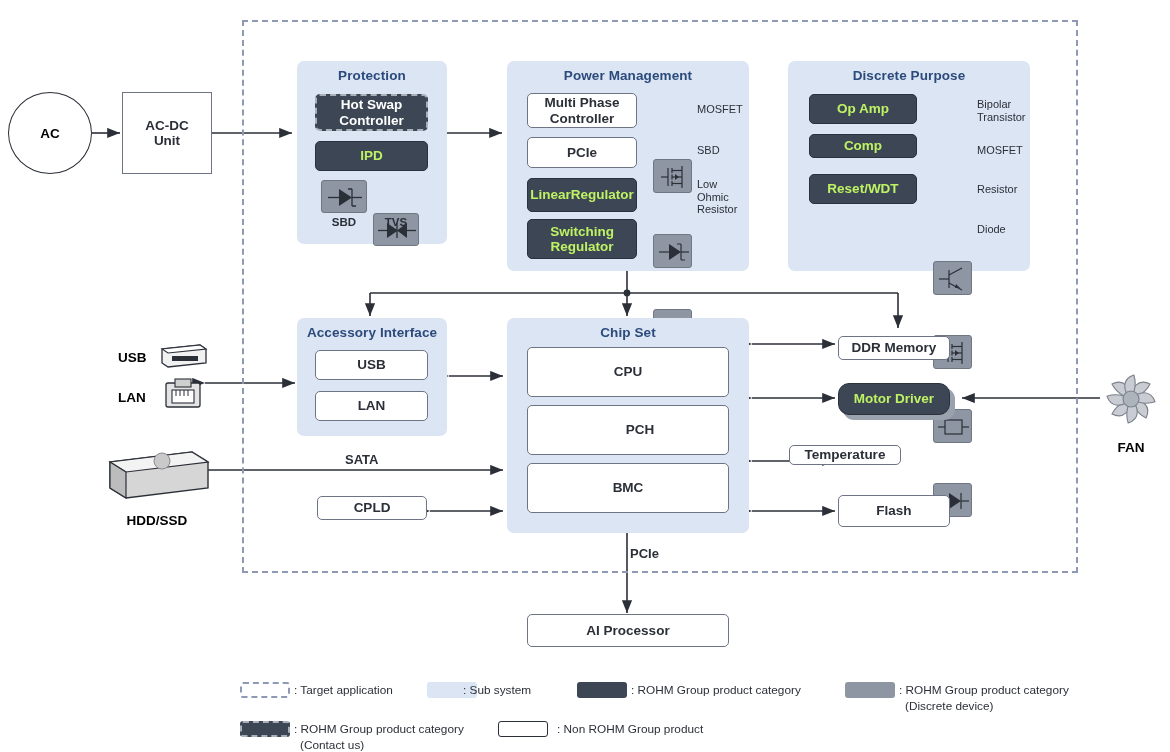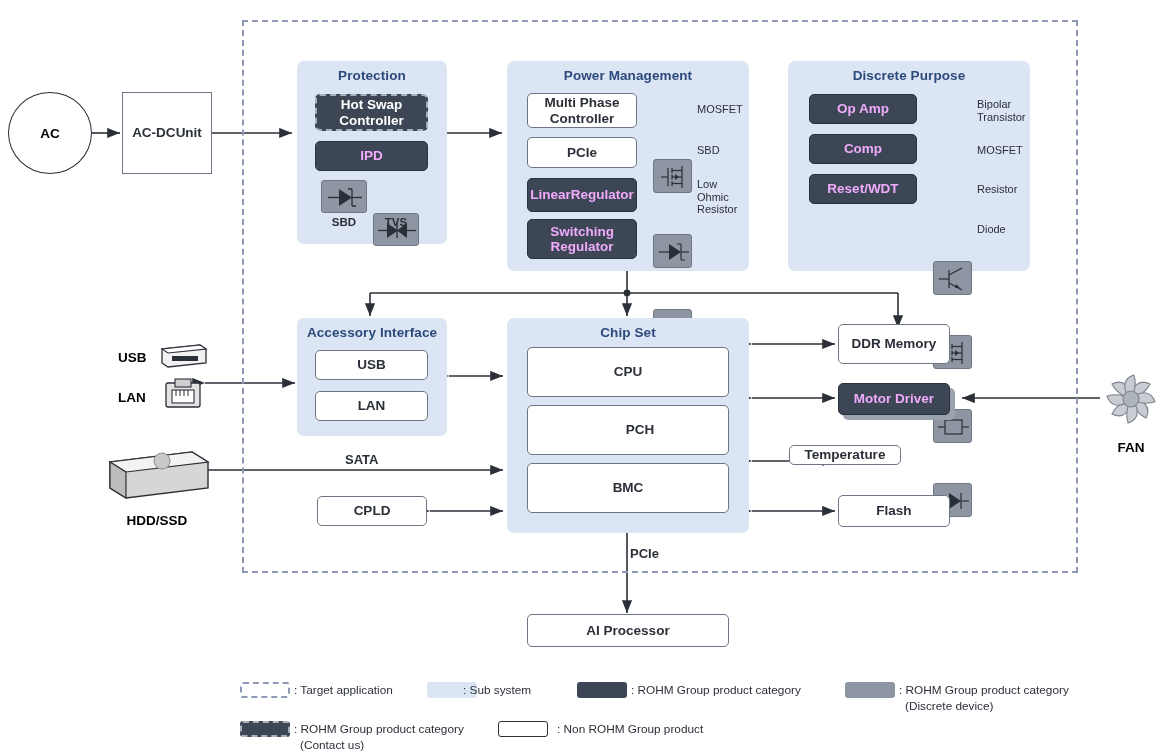--- a/index.html
+++ b/index.html
@@ -43,30 +43,31 @@
     display:flex; align-items:center; justify-content:center;
     text-align:center;
     font-size:13.5px;
     font-weight:bold;
     color:#2b2f38;
     line-height:1.12;
   }
   .box.rohm {
     background:#3c4654;
     border:1px solid #2b323d;
-    color:#f0abfc;
+    color:#bef264;
     box-shadow:0 0 0 0 rgba(0,0,0,0);
   }
   .box.rohm-contact {
     background:#3c4654;
     border:2px dashed #aab0ba;
     color:#ffffff;
   }
   .box.shadow {
     box-shadow:5px 5px 0 0 #9aa2ae;
+    border-radius:11px;
   }
 
   
   .disc {
     background:#8d96a2;
     border:1px solid #6f7783;
     border-radius:3px;
     position:relative;
   }
   .disc-label {
@@ -134,21 +135,21 @@
     <line x1="627" y1="532" x2="627" y2="613" marker-end="url(#ah)"></line>
   </g>
 </svg>
 
 <div class="abs target-border"></div>
 
 <div class="abs" style="left:8px; top:92px; width:84px; height:82px; border:1.6px solid #2b2f38; border-radius:50%; display:flex; align-items:center; justify-content:center;">
   <span class="plain-label">AC</span>
 </div>
 
-<div class="abs box" style="left:122px; top:92px; width:90px; height:82px; flex-direction:row; border-radius:0;">
+<div class="abs box" style="left:122px; top:92px; width:90px; height:82px; flex-direction:column; border-radius:0;">
   <span>AC-DC</span>
   <span>Unit</span>
 </div>
 
 <div class="abs subsys" style="left:297px; top:61px; width:150px; height:183px;">
   <div class="subsys-title">Protection</div>
 </div>
 <div class="abs box rohm-contact" style="left:315px; top:94px; width:113px; height:37px; flex-direction:column;">
   <span>Hot Swap</span>
   <span>Controller</span>
@@ -247,21 +248,21 @@
   <div>Ohmic</div>
   <div>Resistor</div>
 </div>
 
 <div class="abs subsys" style="left:788px; top:61px; width:242px; height:210px;">
   <div class="subsys-title">Discrete Purpose</div>
 </div>
 <div class="abs box rohm" style="left:809px; top:94px; width:108px; height:30px;">
   <span>Op Amp</span>
 </div>
-<div class="abs box rohm" style="left:809px; top:134px; width:108px; height:30px;">
+<div class="abs box rohm" style="left:809px; top:134px; width:108px; height:24px;">
   <span>Comp</span>
 </div>
 <div class="abs box rohm" style="left:809px; top:174px; width:108px; height:30px;">
   <span>Reset/WDT</span>
 </div>
 
 <div class="abs disc" style="left:933px; top:93px; width:39px; height:34px;">
   <svg width="39" height="34" viewBox="0 0 39 34">
     <g stroke="#2b2f38" stroke-width="1.2" fill="none">
       <line x1="5" y1="17" x2="15" y2="17"></line>
@@ -334,25 +335,25 @@
 <div class="abs box" style="left:527px; top:347px; width:202px; height:50px;">
   <span>CPU</span>
 </div>
 <div class="abs box" style="left:527px; top:405px; width:202px; height:50px;padding-left:24px;">
   <span>PCH</span>
 </div>
 <div class="abs box" style="left:527px; top:463px; width:202px; height:50px;">
   <span>BMC</span>
 </div>
 
-<div class="abs box" style="left:317px; top:496px; width:110px; height:30px;">
+<div class="abs box" style="left:317px; top:496px; width:110px; height:24px;">
   <span>CPLD</span>
 </div>
 
-<div class="abs box" style="left:838px; top:324px; width:112px; height:40px;">
+<div class="abs box" style="left:838px; top:336px; width:112px; height:24px;">
   <span>DDR Memory</span>
 </div>
 <div class="abs box rohm shadow" style="left:838px; top:383px; width:112px; height:32px;">
   <span>Motor Driver</span>
 </div>
 <div class="abs box" style="left:789px; top:445px; width:112px; height:20px;">
   <span>Temperature</span>
 </div>
 <div class="abs box" style="left:838px; top:495px; width:112px; height:32px;">
   <span>Flash</span>

